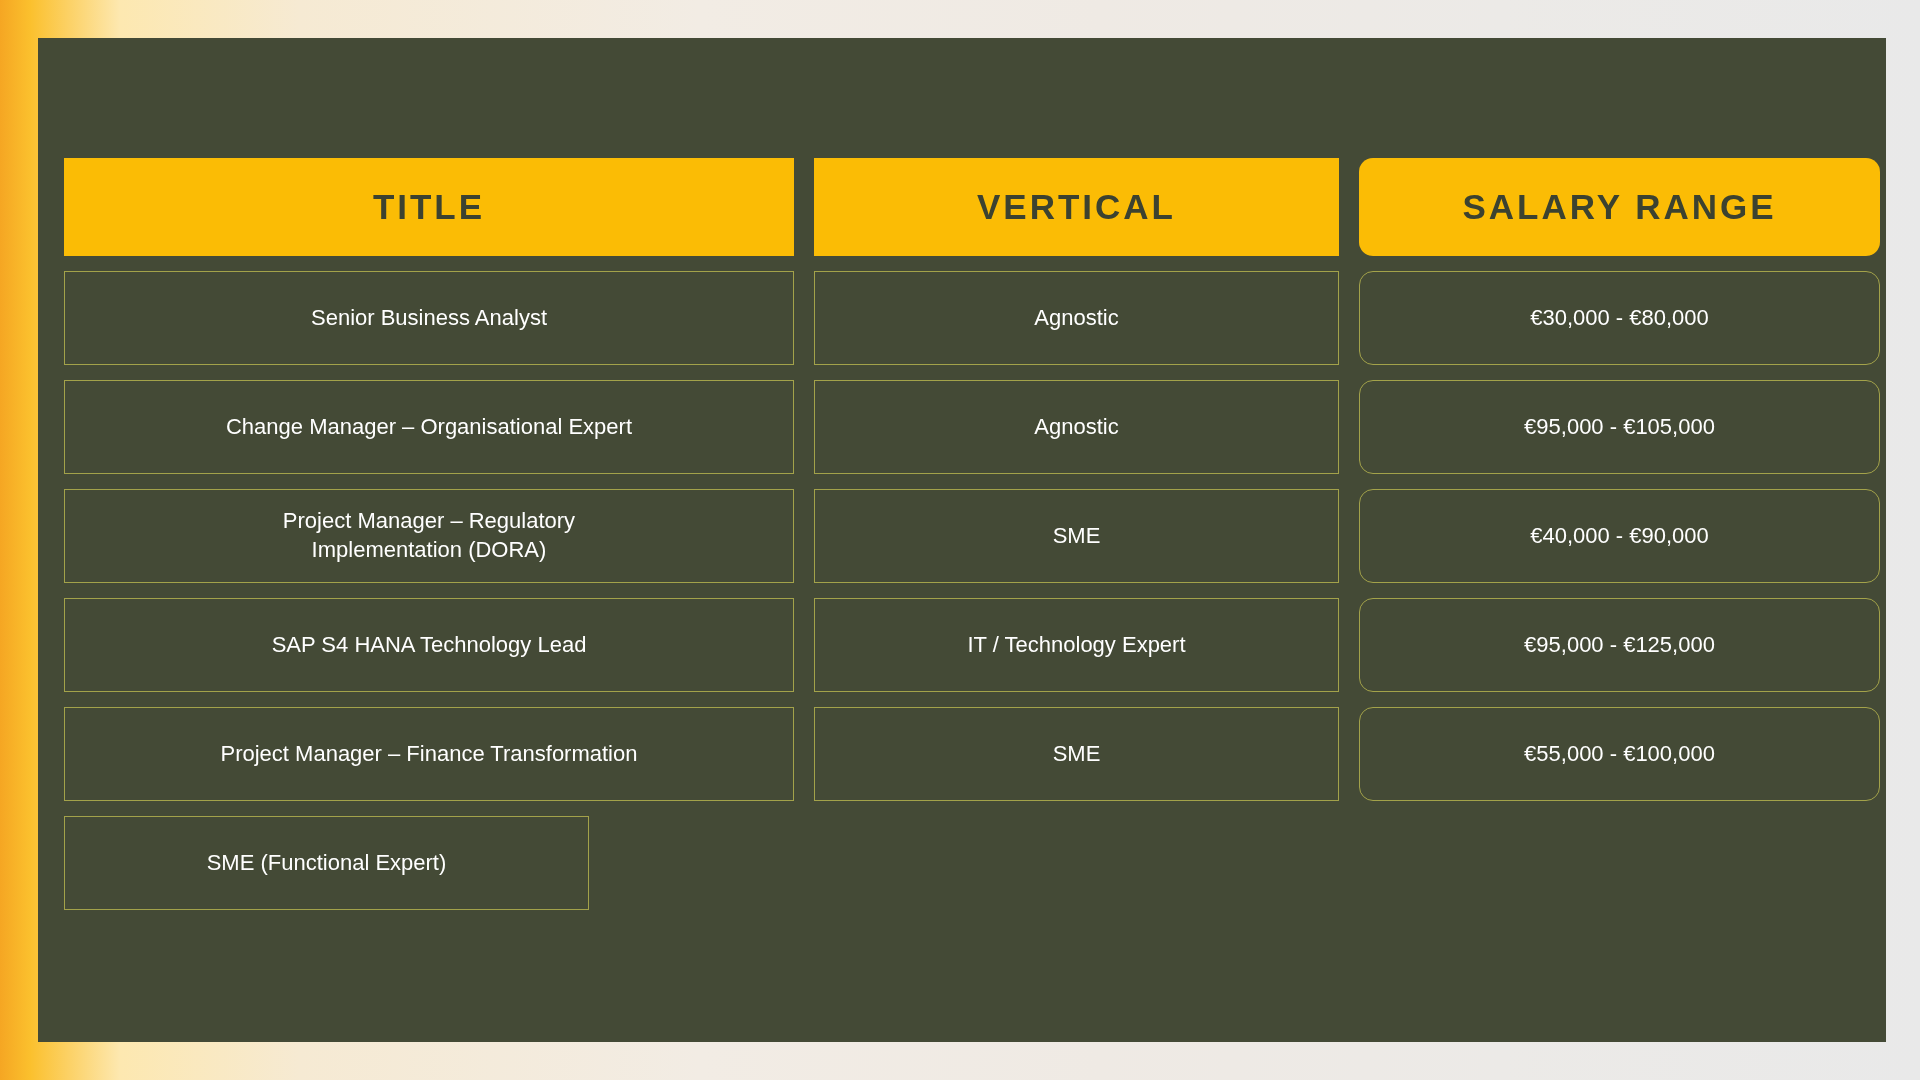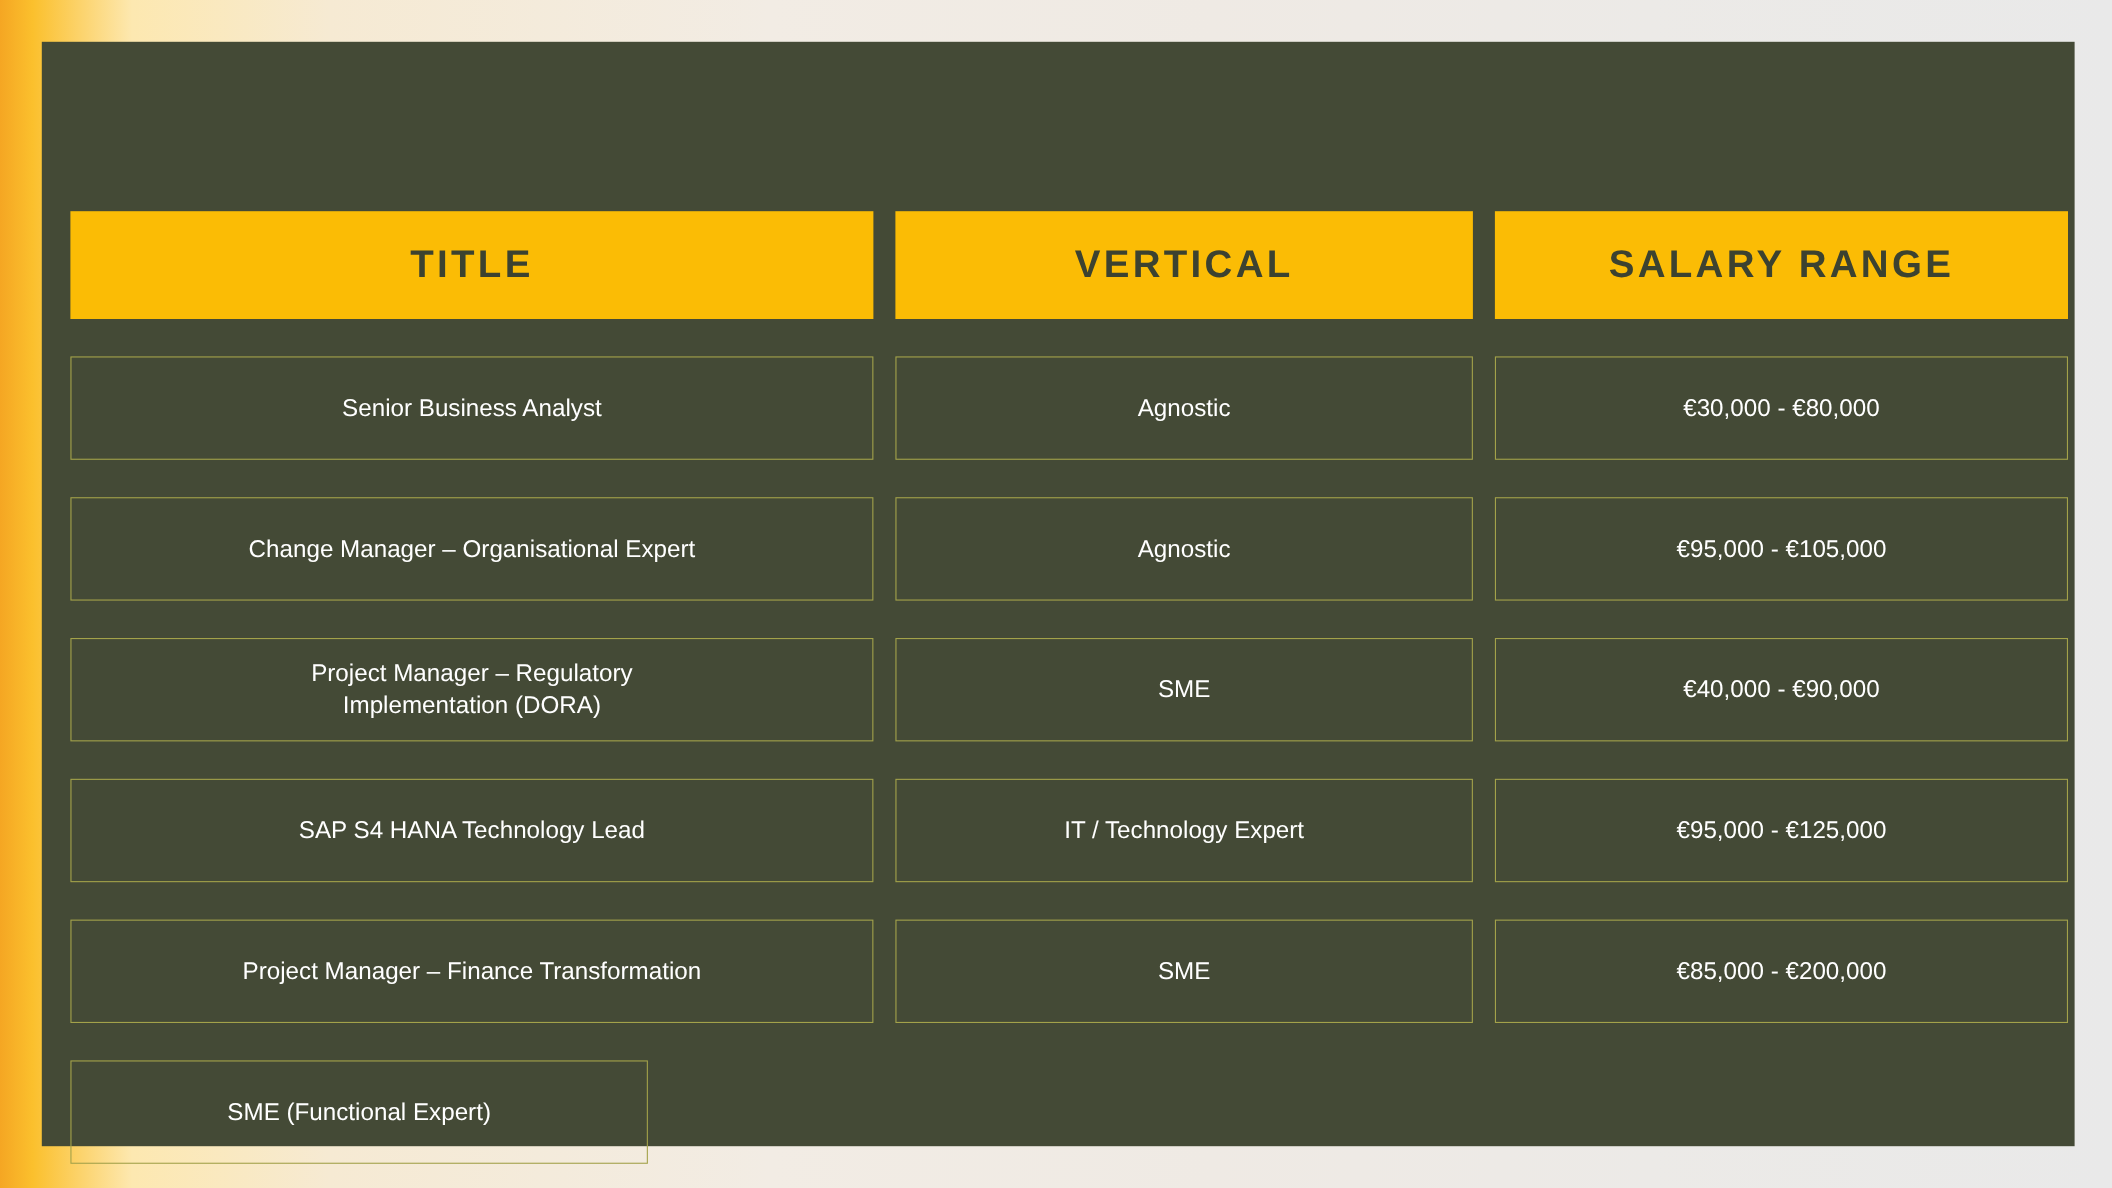--- a/index.html
+++ b/index.html
@@ -48,26 +48,25 @@
     position: absolute;
     left: 26px;
     top: 120px;
     width: 1796px;
   }
 
   .grid-row {
     display: flex;
     gap: 20px;
     margin-bottom: 15px;
-    margin-top: 34px;
   }
 
   .col-title   { width: 730px; flex: 0 0 730px; }
   .col-vert    { width: 525px; flex: 0 0 525px; }
-  .col-salary  { width: 521px; flex: 0 0 521px; }
+  .col-salary  { width: 521px; flex: 0 0 521px; border-radius: 14px; }
 
   .header-cell {
     background: #fbbc05;
     color: #3c4230;
     font-size: 35px;
     font-weight: bold;
     letter-spacing: 3px;
     text-transform: uppercase;
     height: 98px;
     display: flex;
@@ -170,21 +169,21 @@
       </div>
 
       <div class="grid-row">
         <div class="data-cell col-title">
           <span class="cell-text">Project Manager – Finance Transformation</span>
         </div>
         <div class="data-cell col-vert">
           <span class="cell-text">SME</span>
         </div>
         <div class="data-cell col-salary">
-          <span class="cell-text">€85,000 - €200,000</span>
+          <span class="cell-text">€55,000 - €100,000</span>
         </div>
       </div>
 
       <div class="grid-row">
         <div class="data-cell col-vert">
           <span class="cell-text">SME (Functional Expert)</span>
         </div>
       </div>
 
     </div>

